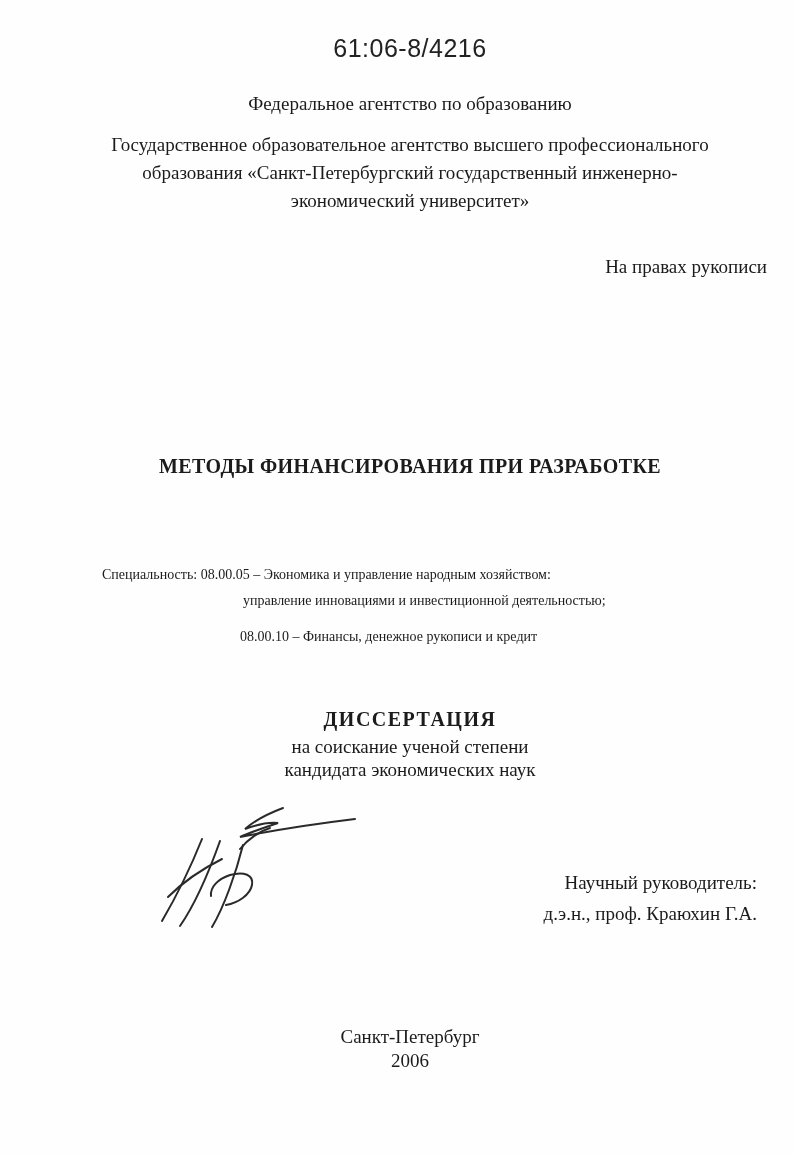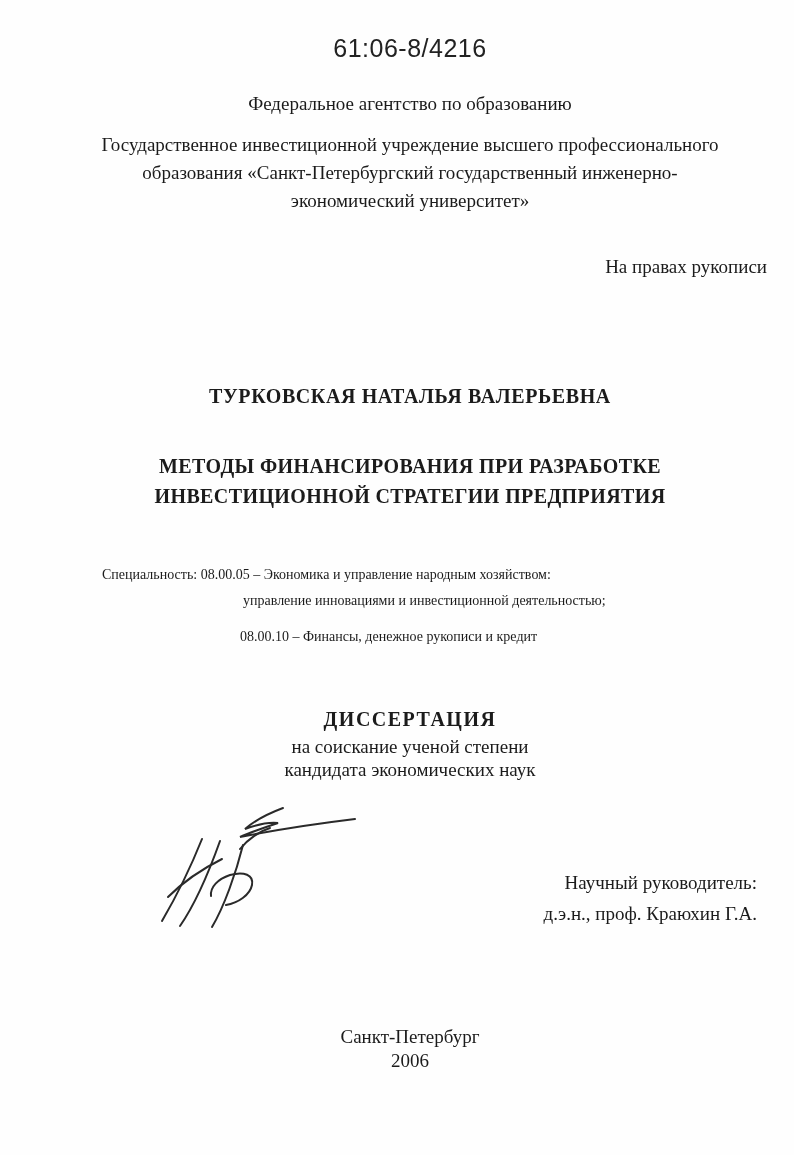--- a/index.html
+++ b/index.html
@@ -106,32 +106,30 @@
 </head>
 <body>
 
 <div class="page">
 
   <div class="abs centered catalog">61:06-8/4216</div>
 
   <div class="abs centered agency">Федеральное агентство по образованию</div>
 
   <div class="abs centered institution">
-    <div>Государственное инвестиционной учреждение высшего профессионального</div>
+    <div>Государственное образовательное агентство высшего профессионального</div>
     <div>образования «Санкт-Петербургский государственный инженерно-</div>
     <div>экономический университет»</div>
   </div>
 
   <div class="abs manuscript">На правах рукописи</div>
 
-  <div class="abs centered author">ТУРКОВСКАЯ НАТАЛЬЯ ВАЛЕРЬЕВНА</div>
 
   <div class="abs centered title">
     <div>МЕТОДЫ ФИНАНСИРОВАНИЯ ПРИ РАЗРАБОТКЕ</div>
-    <div>ИНВЕСТИЦИОННОЙ СТРАТЕГИИ ПРЕДПРИЯТИЯ</div>
   </div>
 
   <div class="abs spec spec1">Специальность: 08.00.05 – Экономика и управление народным хозяйством:</div>
   <div class="abs spec spec2">управление инновациями и инвестиционной деятельностью;</div>
   <div class="abs spec spec3">08.00.10 – Финансы, денежное рукописи и кредит</div>
 
   <div class="abs centered diss-heading">ДИССЕРТАЦИЯ</div>
 
   <div class="abs centered degree">
     <div>на соискание ученой степени</div>

